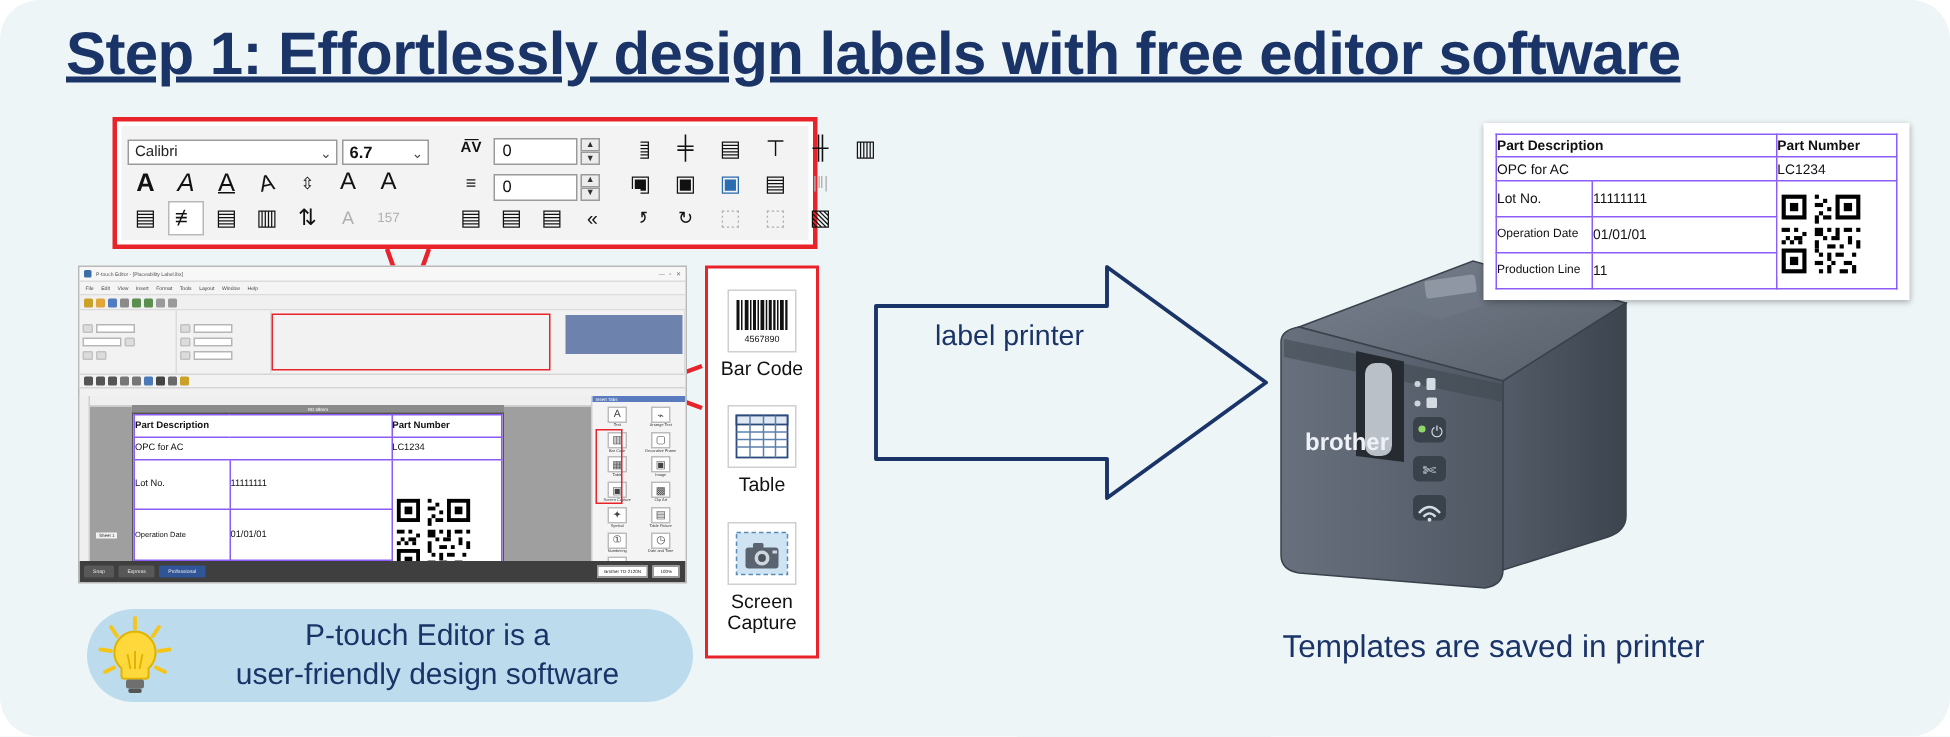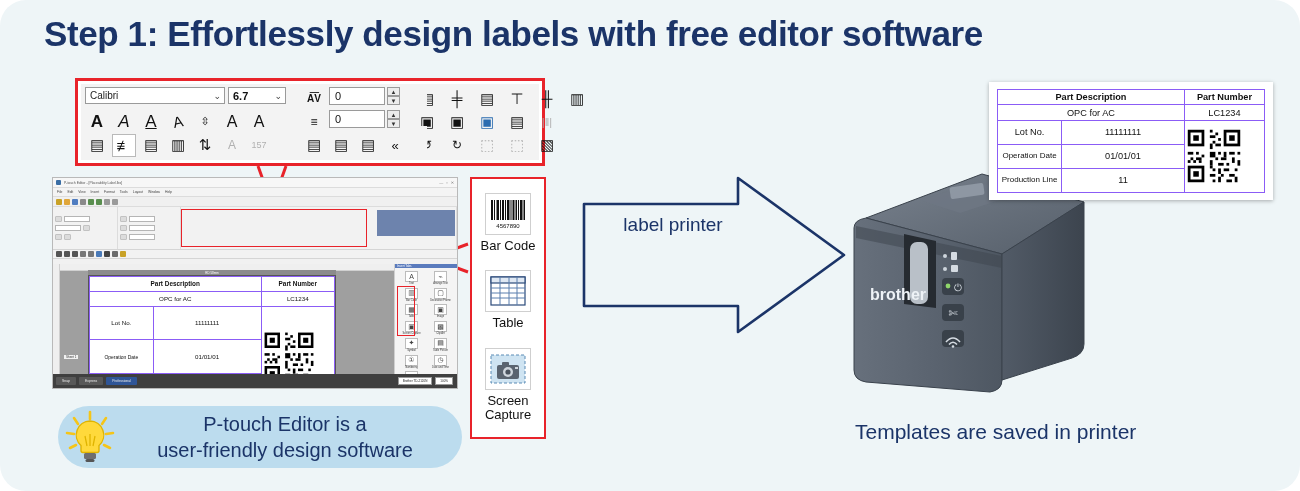--- a/index.html
+++ b/index.html
@@ -11,32 +11,32 @@
   #stage{
     position:relative;width:1300px;height:491px;
     background:#eef5f7;
     border-radius:26px;
     overflow:hidden;
   }
 
   
   #title{
     position:absolute;left:44px;top:14px;
-    font-size:35px;font-weight:bold;color:#1b3468;
-    letter-spacing:-0.4px;white-space:nowrap;
+    font-size:40px;font-weight:bold;color:#1b3468;
+    letter-spacing:-0.4px;white-space:nowrap;text-decoration:underline;
   }
 
   
   #toolbar-callout{
     position:absolute;left:75px;top:78px;width:470px;height:88px;
     border:3px solid #e8232a;background:#ffffff;box-sizing:border-box;
   }
   .tb-inner{position:absolute;inset:3px;background:#f3f3f3;display:flex;}
   .tb-group{display:flex;flex-direction:column;justify-content:space-around;padding:3px 4px;}
-  .tb-row{display:flex;align-items:flex-start;gap:3px;height:24px;}
+  .tb-row{display:flex;align-items:flex-end;gap:3px;height:24px;}
   .tb-sep{width:1px;background:#c8c8c8;margin:4px 4px;}
   .fontbox{
     height:17px;width:140px;background:#fff;border:1px solid #9a9a9a;
     display:flex;align-items:center;font-size:10px;color:#222;padding-left:4px;
     box-sizing:border-box;justify-content:space-between;
   }
   .fontbox .cv{font-size:9px;color:#444;padding-right:3px;}
   .sizebox{
     height:17px;width:58px;background:#fff;border:1px solid #9a9a9a;
     display:flex;align-items:center;font-size:11px;font-weight:bold;color:#111;padding-left:4px;
@@ -137,21 +137,21 @@
   .st-tab{font-size:3.4px;color:#e9e9e9;background:#585858;padding:2px 6px;border-radius:1px;}
   .st-tab.act{background:#2f5597;}
   #st-right{margin-left:auto;display:flex;align-items:center;gap:3px;padding-right:4px;}
   .st-sel{background:#fff;border:1px solid #999;font-size:3px;color:#222;padding:1px 4px;}
   #ed-sheet{
     position:absolute;left:4px;bottom:15px;font-size:3px;color:#333;background:#f1f1f1;padding:0 2px;
   }
 
   
   .ltable{border-collapse:collapse;width:100%;height:100%;background:#fff;}
-  .ltable td{border:7px solid #8b5cf6;text-align:center;color:#111;padding:0;vertical-align:middle;}
+  .ltable td{border:7px solid #8b5cf6;color:#111;padding:0;vertical-align:middle;}
   .lt-bold{font-weight:normal;}
 
   
   #ed-page .ltable{font-size:6.2px;}
   #ed-page .ltable td{border-width:0.8px;}
   #ed-page .lt-hdr{font-weight:bold;font-size:6.4px;}
 
   
   #panel-callout{
     position:absolute;left:470px;top:177px;width:76px;height:262px;

